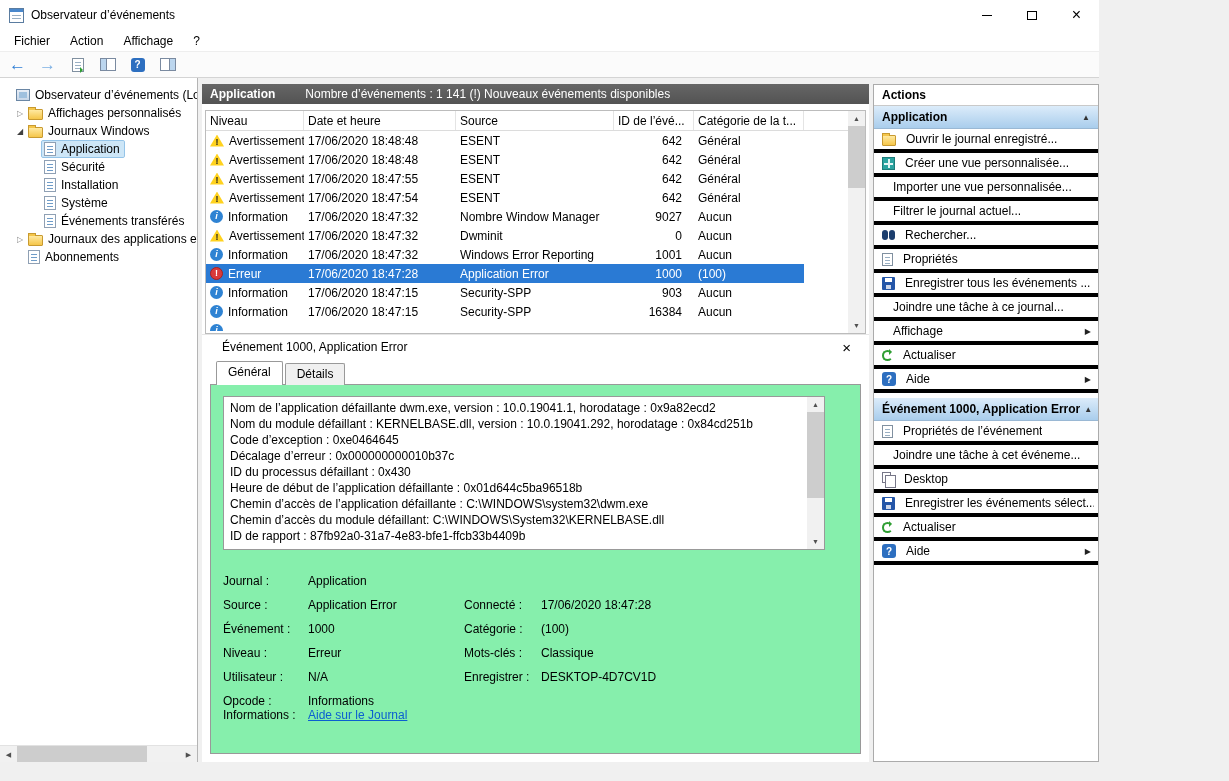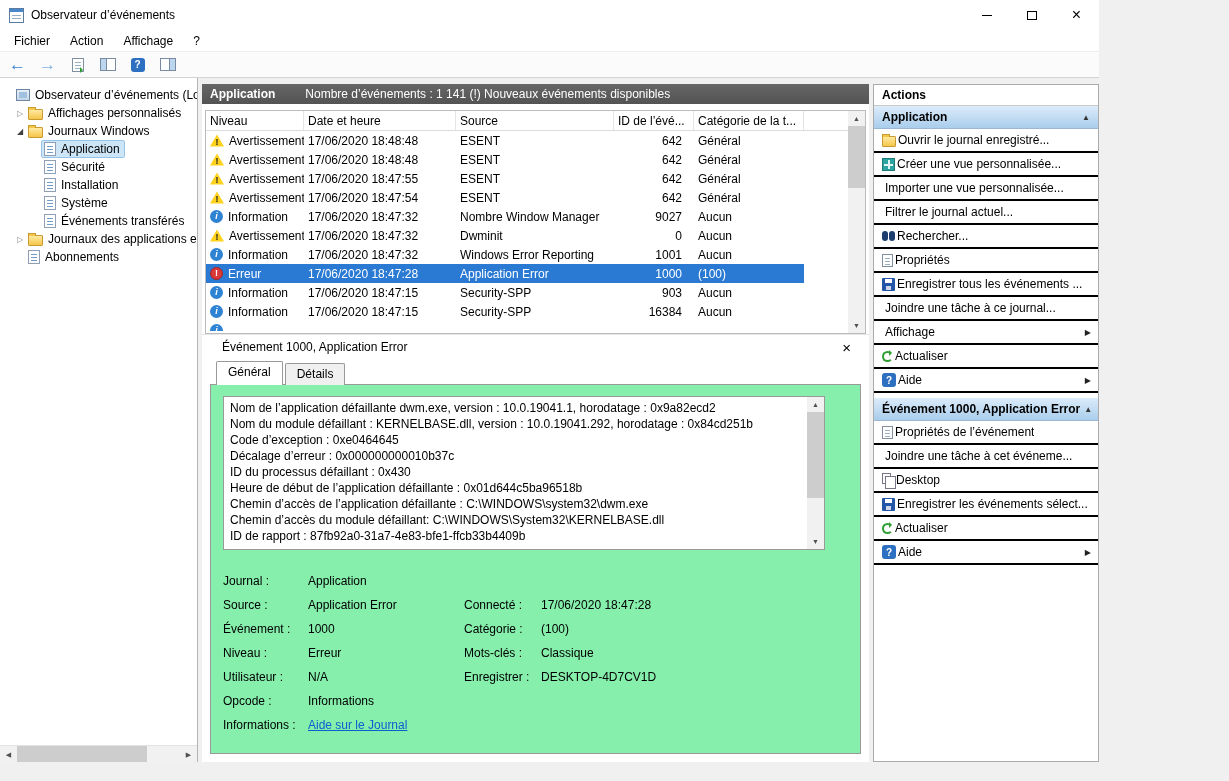--- a/index.html
+++ b/index.html
@@ -101,29 +101,29 @@
   .tab.active{background:#fff;top:2px;height:24px;z-index:3}
   .tabpage{flex:1;min-height:0;border:1px solid #999;background:#86efac;margin:1px 8px 8px 8px;position:relative;z-index:1;display:flex;flex-direction:column}
   .textbox{margin:11px 35px 0 12px;height:154px;flex:none;border:1px solid #999;display:flex;background:#fff}
   .textlines{flex:1;min-width:0;padding:3px 6px;line-height:16px;overflow:hidden;white-space:nowrap}
   .fields{margin-top:14px;padding-left:12px}
   .frow{display:flex;height:24px;align-items:flex-end}
   .fl1{width:85px;flex:none}
   .fv1{width:156px;flex:none}
   .fl2{width:77px;flex:none}
   .fv2{flex:1}
-  .info-row{padding-left:12px;height:24px;display:flex;align-items:flex-end}
+  .info-row{padding-left:12px;height:24px;display:flex;align-items:flex-start}
   .flink{color:#0b5fd0;text-decoration:underline;cursor:pointer}
 
   
   .actions-title{height:21px;line-height:21px;flex:none;font-weight:bold;padding-left:8px;border-bottom:1px solid #c9c9c9}
   .asection + .asection{margin-top:5px}
   .asection-header{height:23px;display:flex;align-items:center;padding:0 4px 0 8px;background:linear-gradient(#dcecfa,#a9cdec);border-bottom:1px solid #9ab8d4;font-weight:bold;white-space:nowrap;overflow:hidden}
   .collapse{margin-left:auto;font-size:8px;color:#333;padding:2px 4px}
-  .aitem{height:24px;display:flex;align-items:center;padding:0 4px 0 8px;border-bottom:2px solid #000000;gap:2px;white-space:nowrap;overflow:hidden}
+  .aitem{height:24px;display:flex;align-items:center;padding:0 4px 0 8px;border-bottom:4px solid #000000;gap:10px;white-space:nowrap;overflow:hidden}
   .aicon{width:16px;height:16px;flex:none;display:flex;align-items:center;justify-content:center;position:relative}
   .alabel{overflow:hidden}
   .asub{margin-left:auto;font-size:8px;color:#222;display:none;padding-right:3px}
   .asub.show{display:block}
   .a-open-log{width:14px;height:11px;background:linear-gradient(#ffe9a0,#f5c64a);border:1px solid #c89a30;border-radius:1px;position:relative;margin-top:2px}
   .a-open-log::before{content:"";position:absolute;top:-3px;left:-1px;width:6px;height:2px;background:#f5c64a;border:1px solid #c89a30;border-bottom:none}
   .a-create-view{width:13px;height:13px;background:#2ba3a0;border:1px solid #1d7c7a;position:relative}
   .a-create-view::before{content:"";position:absolute;left:1px;right:1px;top:5px;height:2px;background:#e4f4f4}
   .a-create-view::after{content:"";position:absolute;top:1px;bottom:1px;left:5px;width:2px;background:#e4f4f4}
   .a-properties{width:11px;height:13px;background:#fff;border:1px solid #8090a0;position:relative}

